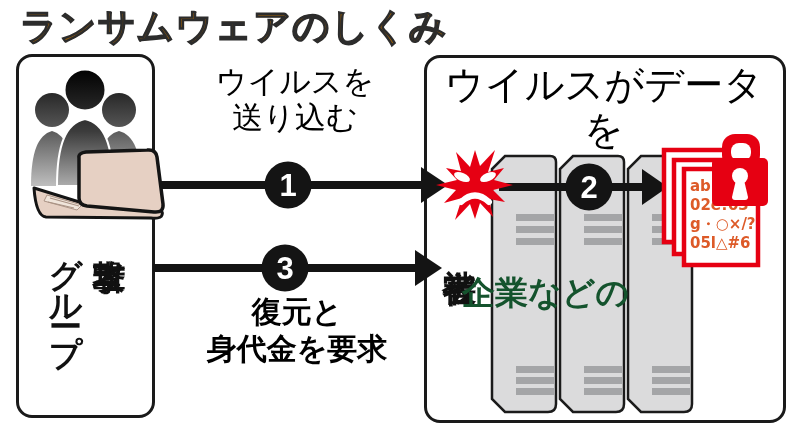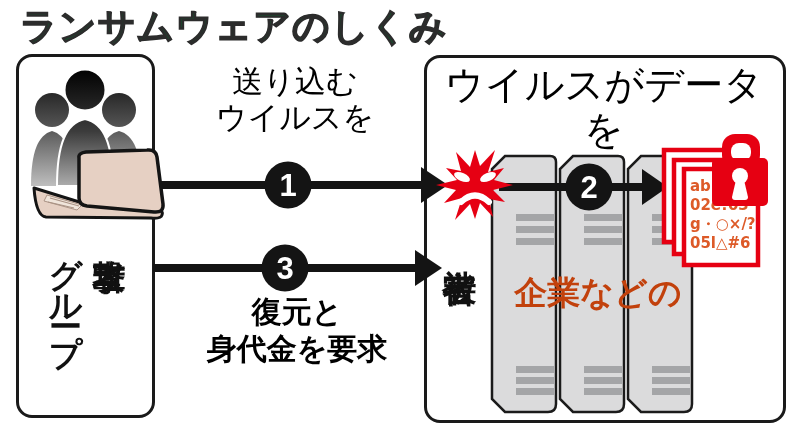--- a/index.html
+++ b/index.html
@@ -1,35 +1,35 @@
 <!DOCTYPE html>
 <html><head>
 <meta charset="utf-8">
 <style>
   html,body{margin:0;padding:0;background:#fff;}
   .canvas{position:relative;width:800px;height:428px;background:#fff;overflow:hidden;
           font-family:"Liberation Sans",sans-serif;}
-  .title{position:absolute;left:20px;top:2px;font-size:37px;font-weight:900;color:#14532d;
+  .title{position:absolute;left:20px;top:2px;font-size:37px;font-weight:900;color:#a16207;
          -webkit-text-stroke:1.3px #2c2c2c;letter-spacing:1px;white-space:nowrap;text-align:center;}
   .box{position:absolute;border:3px solid #1a1a1a;border-radius:16px;background:#fff;}
   .attacker-box{left:16px;top:54px;width:133px;height:358px;}
   .victim-box{left:424px;top:55px;width:356px;height:362px;}
   .layer{position:absolute;left:0;top:0;width:800px;height:428px;pointer-events:none;}
   .step-label{position:absolute;text-align:center;font-family:"Liberation Serif",serif;
               color:#000;line-height:1.16;}
   .step1{left:182px;top:64px;width:226px;font-size:31px;}
   .step2{left:430px;top:62px;width:348px;font-size:39px;}
   .step3{left:168px;top:294px;width:258px;font-size:30px;line-height:1.22;font-weight:bold;}
   .vlabel{position:absolute;writing-mode:vertical-rl;text-orientation:upright;
           font-weight:bold;color:#111;}
   .attacker-label{left:44px;top:234px;font-size:33px;line-height:1.32;}
   .attacker-label span{display:block;}
   .victim-label{left:437px;top:242px;font-size:34px;letter-spacing:1px;}
-  .system-label{position:absolute;left:462px;top:274px;width:272px;text-align:center;
-                font-size:33px;font-weight:bold;color:#c2410c;line-height:1.18;}
+  .system-label{position:absolute;left:462px;top:274px;width:272px;text-align:left;
+                font-size:33px;font-weight:bold;color:#14532d;line-height:1.18;}
   .badge-num{font-family:"Liberation Sans",sans-serif;font-weight:bold;font-size:31px;fill:#fff;}
   .garble{font-family:"DejaVu Sans",sans-serif;font-weight:bold;font-size:15px;fill:#dd5a28;}
 </style>
 </head>
 <body>
 
 <div class="canvas">
 
   <div class="title">ランサムウェアのしくみ</div>
 
@@ -78,22 +78,22 @@
           <rect x="584" y="377" width="38" height="7"></rect>
           <rect x="584" y="388" width="38" height="7"></rect>
         <rect x="652" y="366" width="38" height="7"></rect>
           <rect x="652" y="377" width="38" height="7"></rect>
           <rect x="652" y="388" width="38" height="7"></rect>
       </g>
     </g>
   </svg>
 
   <div class="step-label step1">
+    <div>ウイルスを</div>
     <div>送り込む</div>
-    <div>ウイルスを</div>
   </div>
   <div class="step-label step2">
     <div>ウイルスがデータを</div>
   </div>
   <div class="step-label step3">
     <div>復元と</div>
     <div>身代金を要求</div>
   </div>
 
   <div class="vlabel attacker-label">

